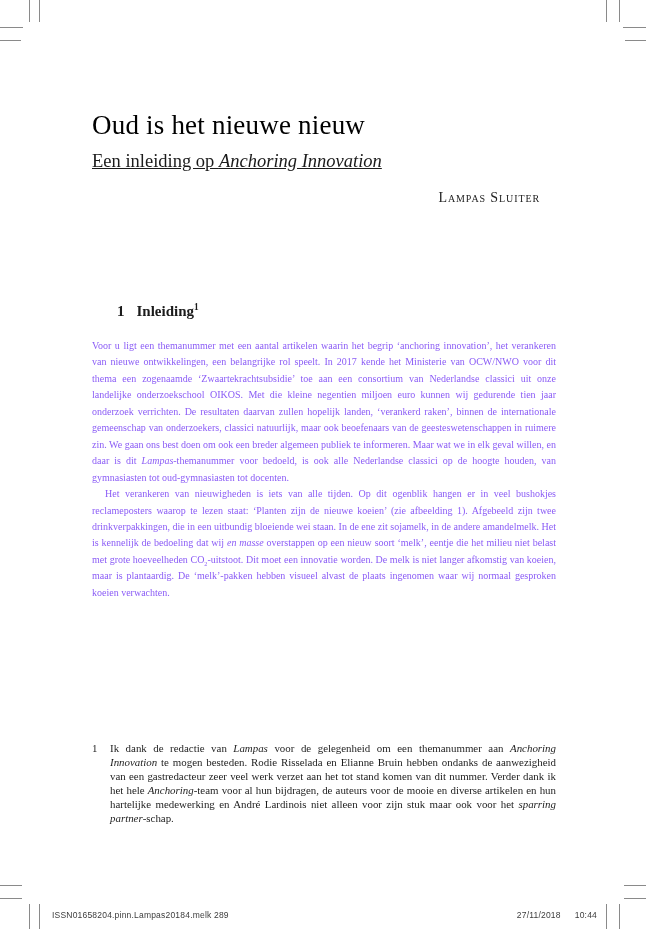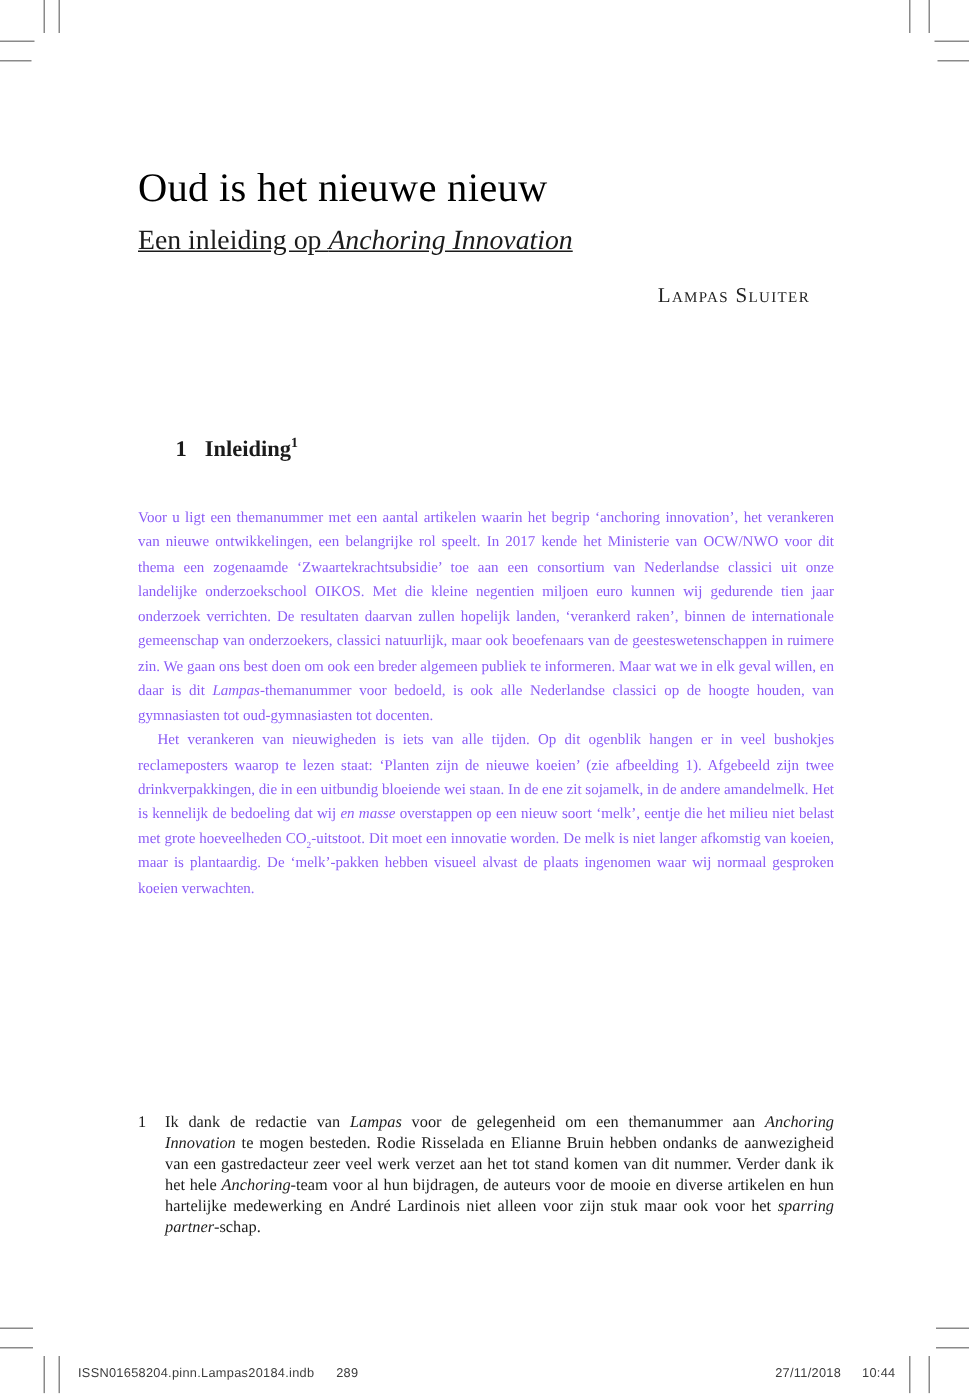--- a/index.html
+++ b/index.html
@@ -18,21 +18,21 @@
   .subtitle {
     position:absolute; left:92px; top:151px; width:470px;
     font-size:18.5px; font-weight:400; color:#1b1b1b;
   }
   .subtitle em { font-style:italic; }
   .author {
     position:absolute; left:92px; top:190px; width:448px; text-align:right;
     font-variant:small-caps; font-size:14px; letter-spacing:0.9px; color:#222;
   }
   .heading {
-    position:absolute; left:117px; top:292px; font-size:15px; font-weight:700; color:#1b1b1b;
+    position:absolute; left:117px; top:303px; font-size:15px; font-weight:700; color:#1b1b1b;
   }
   .heading .num { display:inline-block; margin-right:12px; }
   sup { font-size:62%; line-height:0; vertical-align:super; }
   sub { font-size:62%; line-height:0; vertical-align:sub; }
 
   .bodytext {
     position:absolute; left:92px; top:338px; width:464px;
     font-size:10px; line-height:16.45px; text-align:justify;
     text-justify:inter-word; color:#8b5cf6;
   }
@@ -45,21 +45,21 @@
     padding-left:18px; font-size:10.9px; line-height:13.9px; text-align:justify;
     color:#1d1d1d;
   }
   .footnote .fn-num { position:absolute; left:0; top:0; }
 
   .pfooter {
     position:absolute; top:910px; left:52px; right:49px;
     font-family:"Liberation Sans","DejaVu Sans",sans-serif;
     font-size:8.5px; letter-spacing:0.2px; color:#3c3c3c;
   }
-  .pfooter .pagenum { margin-left:12px; }
+  .pfooter .pagenum { margin-left:0; }
   .pfooter .stamp-right { float:right; }
   .pfooter .time { margin-left:14px; }
 </style>
 </head>
 <body>
 
 <div class="page">
 
   <div>
 
@@ -99,17 +99,17 @@
 
   <div class="footnote">
     <span class="fn-num">1</span>
     <span><span>Ik dank de redactie van </span><em>Lampas</em><span> voor de gelegenheid om een themanummer aan </span><em>Anchoring Innovation</em><span> te mogen besteden. Rodie Risselada en Elianne Bruin hebben ondanks de aanwezigheid van een gastredacteur zeer veel werk verzet aan het tot stand komen van dit nummer. Verder dank ik het hele </span><em>Anchoring</em><span>-team voor al hun bijdragen, de auteurs voor de mooie en diverse artikelen en hun hartelijke medewerking en André Lardinois niet alleen voor zijn stuk maar ook voor het </span><em>sparring partner</em><span>-schap.</span></span>
   </div>
 
   <div class="pfooter">
     <span class="stamp-right">
       <span>27/11/2018</span><span class="time">10:44</span>
     </span>
-    <span>ISSN01658204.pinn.Lampas20184.indb</span>
+    <span>ISSN01658204.pinn.Lampas20184.melk</span>
     <span class="pagenum">289</span>
   </div>
 
 </div>
 
 </body></html>

